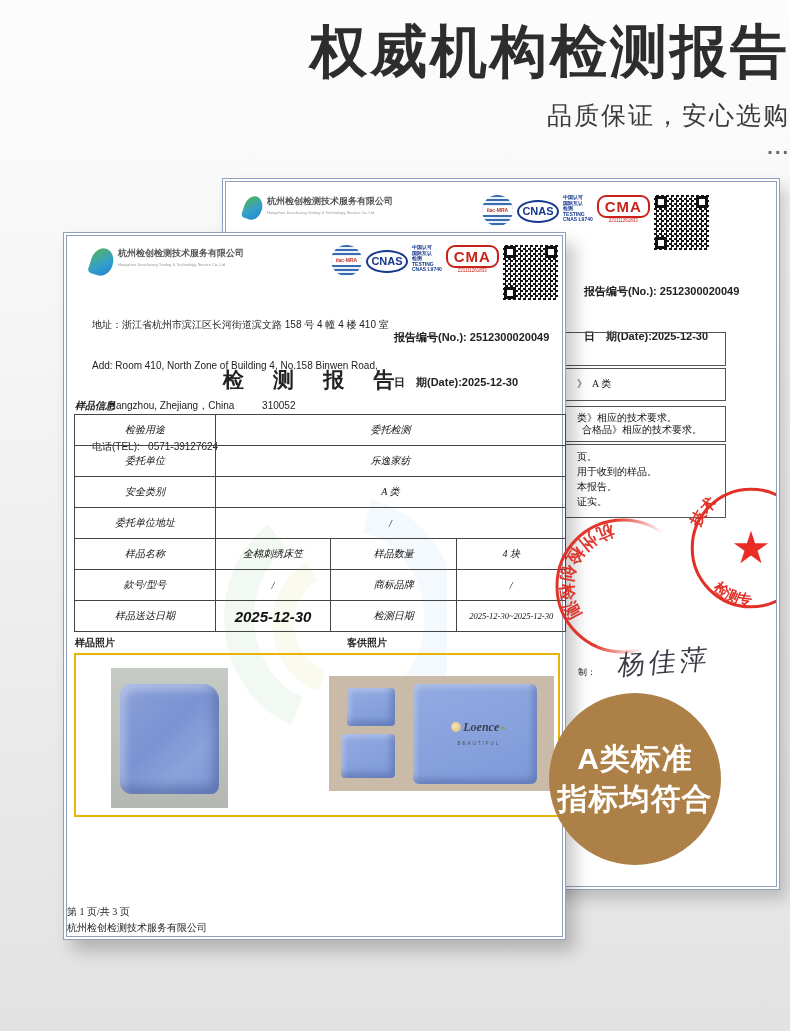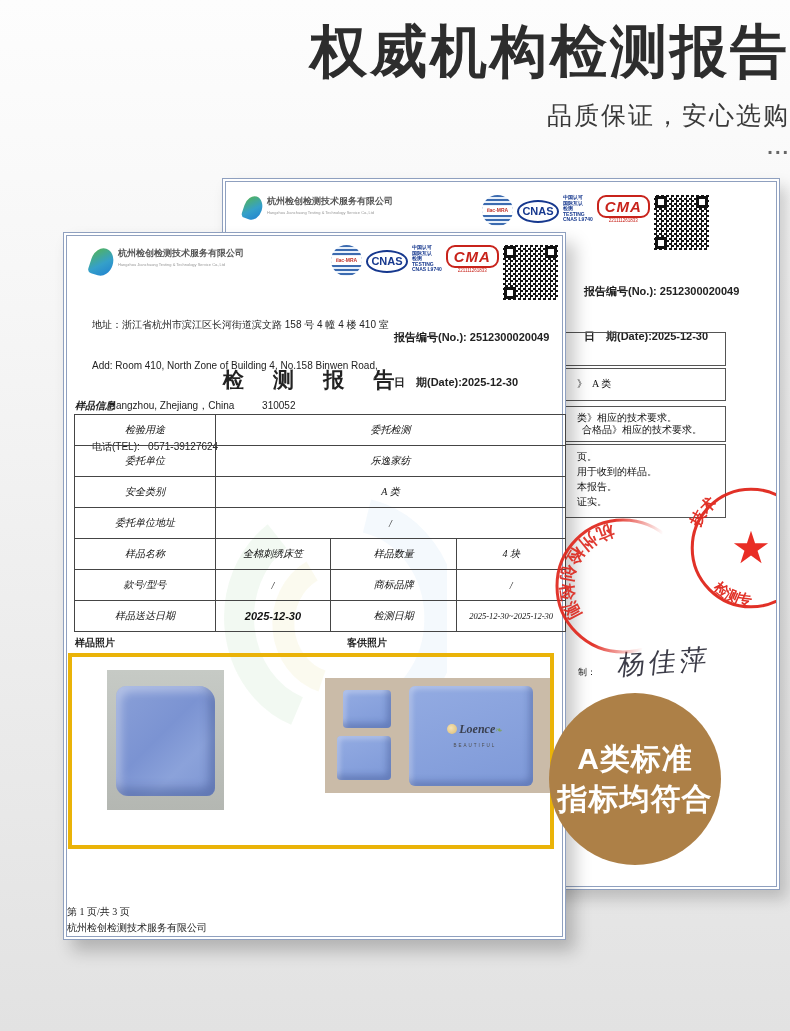--- a/index.html
+++ b/index.html
@@ -28,39 +28,39 @@
   .ilac{position:relative;width:31px;height:31px;border-radius:50%;overflow:hidden;flex:none;
         background:repeating-linear-gradient(180deg,#3c6bb0 0 2px,#e9f1fb 2px 4px);}
   .ilac i{position:absolute;left:0;right:0;top:11px;height:9px;background:#fff;color:#c03028;
         font-size:5px;font-style:normal;font-weight:bold;text-align:center;line-height:9px;}
   .cnas{width:38px;height:19px;margin-top:5px;border:2px solid #16388e;border-radius:50%;
         color:#16388e;font-weight:800;font-size:11px;text-align:center;line-height:19px;flex:none;}
   .accred{font-size:5px;line-height:5.5px;color:#16388e;font-weight:bold;white-space:nowrap;}
   .accred .no{font-size:5px;color:#16388e;}
   .cma-wrap{text-align:center;flex:none;}
   .cma{display:inline-block;border:2.5px solid #c8231b;border-radius:9px;color:#c8231b;
-       font-weight:800;font-size:15px;line-height:19px;padding:0 6px;letter-spacing:1px;font-style:italic;}
+       font-weight:800;font-size:15px;line-height:19px;padding:0 6px;letter-spacing:1px;}
   .cma-no{font-size:4.5px;color:#c8231b;line-height:6px;}
   .qr{position:relative;width:55px;height:55px;flex:none;
       background:repeating-conic-gradient(#141414 0% 25%,#fff 0% 50%) 0 0/5px 5px;}
   .qr b{position:absolute;width:12px;height:12px;border:3px solid #111;background:#fff;box-sizing:border-box;}
   .qr b.tl{left:1px;top:1px}.qr b.tr{right:1px;top:1px}.qr b.bl{left:1px;bottom:1px}
   .repno{position:absolute;font-size:11px;font-weight:bold;line-height:15px;white-space:pre;}
   
   .addr{position:absolute;left:25px;top:55px;font-size:10px;line-height:13.5px;color:#222;white-space:pre;}
   .doc-title{position:absolute;left:0;right:0;top:130px;text-align:center;
         font-family:"Liberation Serif",serif;font-size:21px;font-weight:bold;letter-spacing:12px;}
   .sec-label{position:absolute;left:8px;top:163px;font-size:10px;font-weight:bold;font-style:italic;
         font-family:"Liberation Serif",serif;}
   table.info{position:absolute;left:7px;top:178px;width:492px;border-collapse:collapse;
         font-family:"Liberation Serif",serif;font-size:10px;color:#111;font-style:italic;}
   table.info td{border:1px solid #454545;height:30px;text-align:center;padding:0 2px;}
   td.c1{width:140px}td.c2{width:113px}td.c3{width:125px}td.c4{width:106px;font-size:8.5px}
   .ph-label{position:absolute;font-size:10px;font-weight:bold;font-family:"Liberation Serif",serif;}
-  .photo-box{position:absolute;left:1px;top:417px;width:486px;height:196px;border:4px solid #eab308;
+  .photo-box{position:absolute;left:7px;top:417px;width:486px;height:164px;border:2px solid #eab308;
         box-sizing:border-box;}
   .photo1{position:absolute;left:35px;top:13px;width:117px;height:140px;
         background:linear-gradient(180deg,#c6cac5,#b4b7b2);}
   .sheet{position:absolute;left:9px;top:16px;width:99px;height:110px;border-radius:10px 16px 8px 12px;
         background:linear-gradient(135deg,#8aa0d8,#7b93d2 45%,#8ba2da 70%,#7e96d3);
         box-shadow:inset -6px -8px 10px rgba(40,60,120,.35),inset 5px 6px 8px rgba(255,255,255,.35);}
   .photo2{position:absolute;left:253px;top:21px;width:225px;height:115px;background:#cabba8;}
   .p2item{position:absolute;background:linear-gradient(160deg,#93abe2,#7e99d8);
         box-shadow:inset -4px -5px 6px rgba(40,60,120,.3),inset 3px 3px 5px rgba(255,255,255,.3);
         border-radius:4px;}
@@ -248,21 +248,21 @@
         <td class="c4" style="font-size:10px;">4 块</td>
       </tr>
       <tr>
         <td class="c1">款号/型号</td>
         <td class="c2">/</td>
         <td class="c3">商标品牌</td>
         <td class="c4" style="font-size:10px;">/</td>
       </tr>
       <tr>
         <td class="c1">样品送达日期</td>
-        <td class="c2" style="font-family:'Liberation Sans',sans-serif;font-weight:bold;font-size:11px;">2025-12-30</td>
+        <td class="c2" style="font-family:'Liberation Sans',sans-serif;font-weight:bold;font-size:15px;">2025-12-30</td>
         <td class="c3">检测日期</td>
         <td class="c4">2025-12-30~2025-12-30</td>
       </tr>
     </tbody>
       </table>
 
     <div class="ph-label" style="left:8px;top:400px;">样品照片</div>
     <div class="ph-label" style="left:280px;top:400px;">客供照片</div>
 
     <div class="photo-box">

